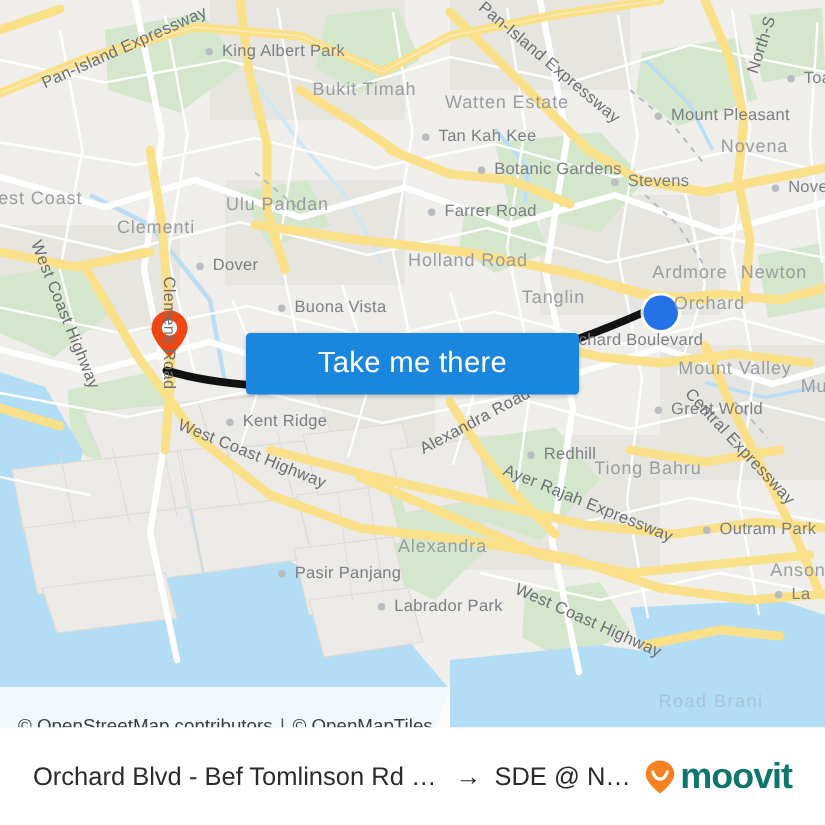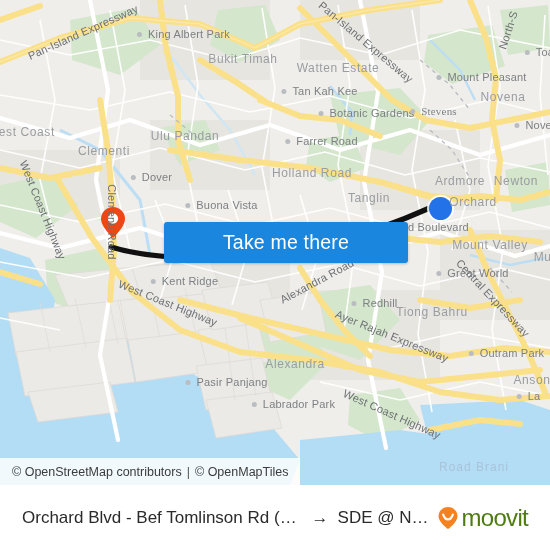--- a/index.html
+++ b/index.html
@@ -41,52 +41,52 @@
   }
   #bluedot{
     position:absolute;left:440px;top:208px;
     width:23px;height:23px;margin-left:-11.5px;margin-top:-11.5px;
     border-radius:50%;background:#2472e8;
     box-shadow:0 0 0 2px rgba(255,255,255,.85);
   }
 
   
   #cta{
-    position:absolute;left:164px;top:222px;width:244px;height:41px;
+    position:absolute;left:164px;top:222px;width:222px;height:41px;
     background:#1b86de;border:none;border-radius:3px;
     color:#fff;font-size:19.5px;font-family:"Liberation Sans",sans-serif;
     letter-spacing:.2px;cursor:pointer;
     display:flex;align-items:center;justify-content:center;
     box-shadow:0 1px 3px rgba(0,0,0,.22);
   }
 
   
   #attrib{
     position:absolute;left:0;top:458px;height:27px;
-    padding:0 12px;display:flex;align-items:center;
+    padding:12px 12px;display:flex;align-items:center;
     background:rgba(255,255,255,.82);
     font-size:12.5px;color:#3c3c3c;white-space:nowrap;
   }
   #attrib .sep{margin:0 5px;color:#555;}
 
   
   #footer{
     position:absolute;left:0;top:485px;width:550px;height:65px;
     background:#fff;display:flex;align-items:center;padding:0 22px;
     box-sizing:border-box;
   }
   #trip{
     display:flex;align-items:center;flex:1;min-width:0;gap:9px;
     font-size:17px;color:#2b2b2b;white-space:nowrap;overflow:hidden;
   }
   #trip .from{overflow:hidden;text-overflow:ellipsis;}
   #trip .arrow{font-size:17px;color:#2b2b2b;flex:0 0 auto;}
   #trip .to{flex:0 0 auto;overflow:hidden;text-overflow:ellipsis;max-width:95px;}
   #brand{display:flex;align-items:center;gap:3px;flex:0 0 auto;margin-left:8px;}
-  #brand .word{font-size:24px;font-weight:normal;color:#4d7c0f;letter-spacing:-.7px;}
+  #brand .word{font-size:24px;font-weight:bold;color:#0f766e;letter-spacing:-.7px;}
 </style>
 </head>
 <body>
 
 <div id="app">
 
   <div id="map">
 
     <svg width="550" height="485" viewBox="0 0 550 485">
       <defs>
@@ -260,21 +260,21 @@
         <div class="maplabel lbl-place lbl-dot" style="left: 189px; top: 34px;">King Albert Park</div>
         <div class="maplabel lbl-area" style="left: 243px; top: 59px;">Bukit Timah</div>
         <div class="maplabel lbl-area" style="left: 338px; top: 68px; text-align: center;">Watten Estate</div>
         <div class="maplabel lbl-place lbl-dot" style="left: 487px; top: 77px;">Mount Pleasant</div>
         <div class="maplabel lbl-road" style="left: 508px; top: 30px; transform: translate(-50%, -50%) rotate(-72deg);">North-S</div>
         <div class="maplabel lbl-place lbl-dot" style="left: 545px; top: 52px;">Toa</div>
         <div class="maplabel lbl-place lbl-dot" style="left: 325px; top: 91px;">Tan Kah Kee</div>
         <div class="maplabel lbl-area" style="left: 503px; top: 97px;">Novena</div>
         <div class="maplabel lbl-place lbl-dot" style="left: 372px; top: 113px;">Botanic Gardens</div>
         <div class="maplabel lbl-place lbl-dot" style="left: 545px; top: 125px;">Novena</div>
-        <div class="maplabel lbl-place lbl-dot" style="left: 439px; top: 111px; font-family: Liberation Serif, serif;">Stevens</div>
+        <div class="maplabel lbl-place lbl-dot" style="left: 439px; top: 121px;">Stevens</div>
         <div class="maplabel lbl-place lbl-dot" style="left: 327px; top: 141px;">Farrer Road</div>
         <div class="maplabel lbl-area" style="left: 21px; top: 132px;">West Coast</div>
         <div class="maplabel lbl-area" style="left: 185px; top: 136px;">Ulu Pandan</div>
         <div class="maplabel lbl-area" style="left: 64px; top: 151px; margin-left: 40px;">Clementi</div>
         <div class="maplabel lbl-area" style="left: 312px; top: 173px;">Holland Road</div>
         <div class="maplabel lbl-area" style="left: 460px; top: 181px;">Ardmore</div>
         <div class="maplabel lbl-area" style="left: 516px; top: 181px;">Newton</div>
         <div class="maplabel lbl-place lbl-dot" style="left: 157px; top: 177px;">Dover</div>
         <div class="maplabel lbl-area" style="left: 473px; top: 202px;">Orchard</div>
         <div class="maplabel lbl-area" style="left: 369px; top: 198px;">Tanglin</div>

